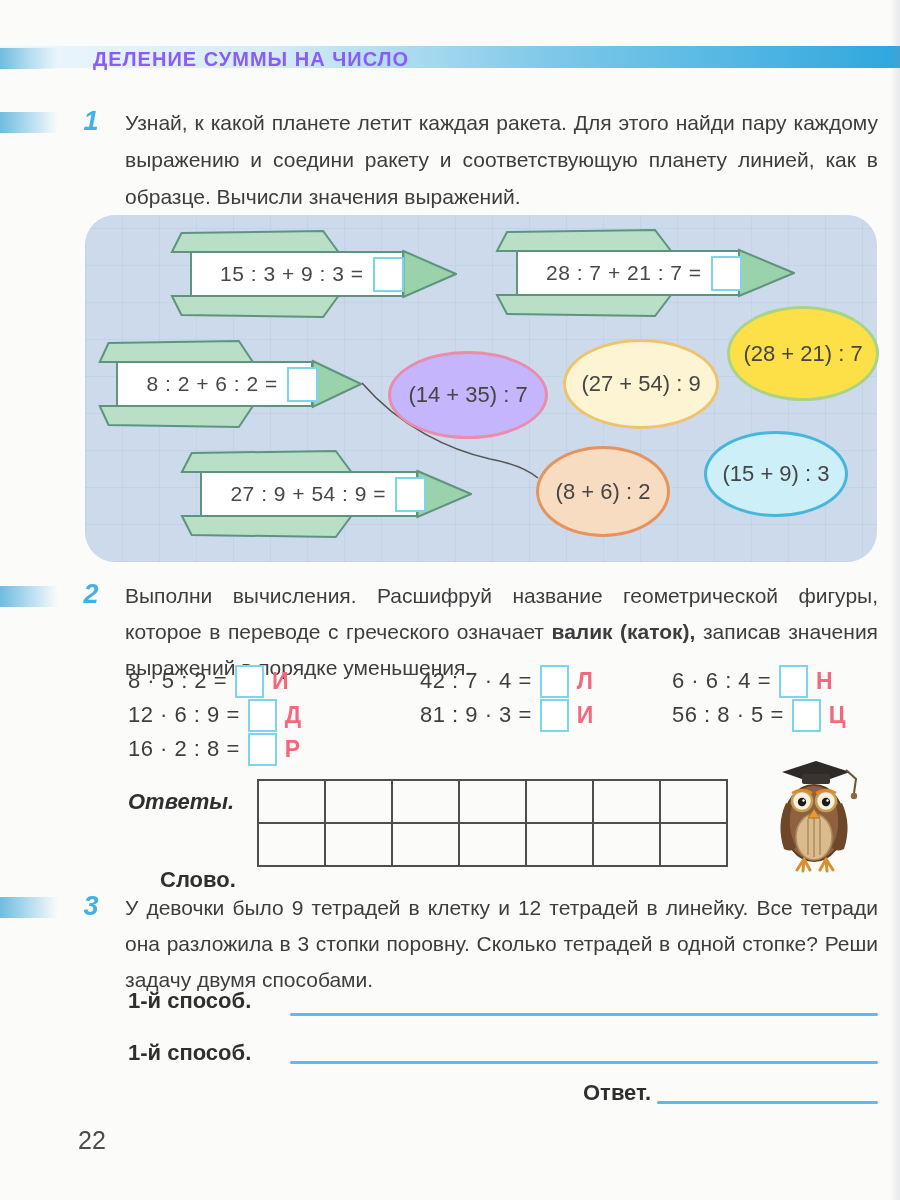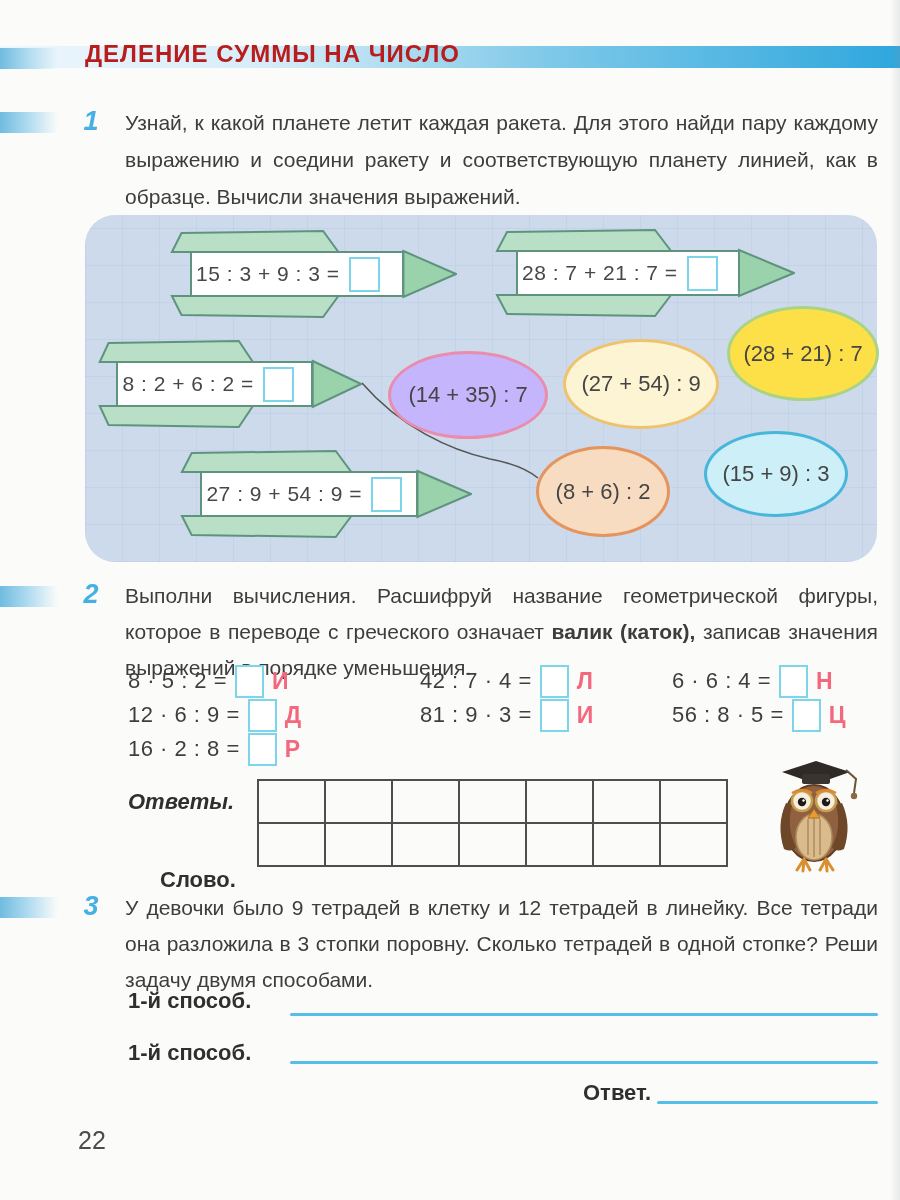--- a/index.html
+++ b/index.html
@@ -10,22 +10,22 @@
     overflow:hidden;
   }
   .abs{position:absolute;}
 
   
   .title-band{
     left:0;top:46px;width:900px;height:22px;
     background:linear-gradient(to right,#eef7fc 0%,#d6ecf8 30%,#7cc8e8 62%,#2ea7dd 100%);
   }
   .chapter-title{
-    left:85px;top:40px;margin:0;
-    font-size:24px;font-weight:bold;color:#b91c1c;letter-spacing:1px;
+    left:85px;top:40px;margin:8px;
+    font-size:20px;font-weight:bold;color:#8b5cf6;letter-spacing:1px;
     white-space:nowrap;
   }
   .edge-marker{
     left:0;width:58px;height:21px;
     background:linear-gradient(to right,#6fbce0 0%,#b9dff1 55%,rgba(240,248,252,0) 100%);
   }
   .m-title{top:48px;}
   .m-task1{top:112px;}
   .m-task2{top:586px;}
   .m-task3{top:897px;}
@@ -59,21 +59,21 @@
 
   .rocket{position:absolute;}
   .r1{left:170px;top:230px;width:287px;height:88px;}
   .r2{left:495px;top:229px;width:300px;height:88px;}
   .r3{left:98px; top:340px;width:264px;height:88px;}
   .r4{left:180px;top:450px;width:292px;height:88px;}
   .rocket-shape{position:absolute;left:0;top:0;width:100%;height:100%;}
   .rocket-body{
     position:absolute;left:7%;right:18.5%;top:21px;height:46px;box-sizing:border-box;
     background:#fff;border:2px solid #5e947e;
-    display:flex;align-items:center;padding-left:4px;
+    display:flex;align-items:center;padding-left:28px;
   }
   .expr{font-size:21px;color:#474747;letter-spacing:0.5px;white-space:nowrap;}
   .ans-box{width:27px;height:31px;border:2px solid #7cd5ea;background:#fff;margin-left:9px;flex:none;}
 
   .planet{
     position:absolute;border-radius:50%;
     display:flex;align-items:center;justify-content:center;
     font-size:22px;color:#454545;white-space:nowrap;
   }
   .p-pink  {left:388px;top:351px;width:154px;height:82px;background:#c4b5fd;border:3px solid #ea8cab;}

